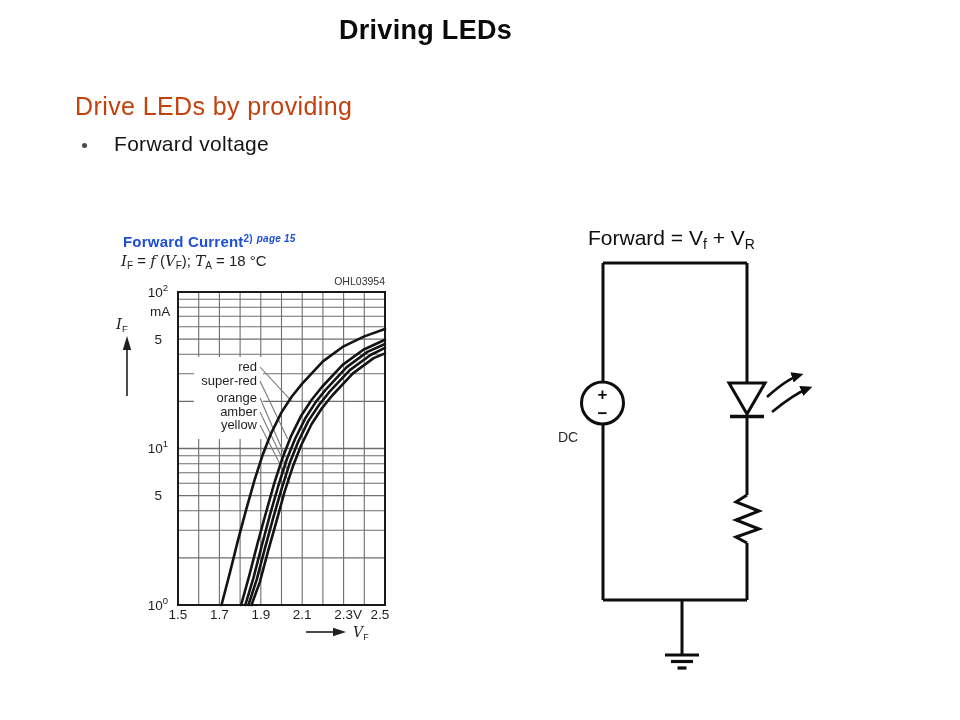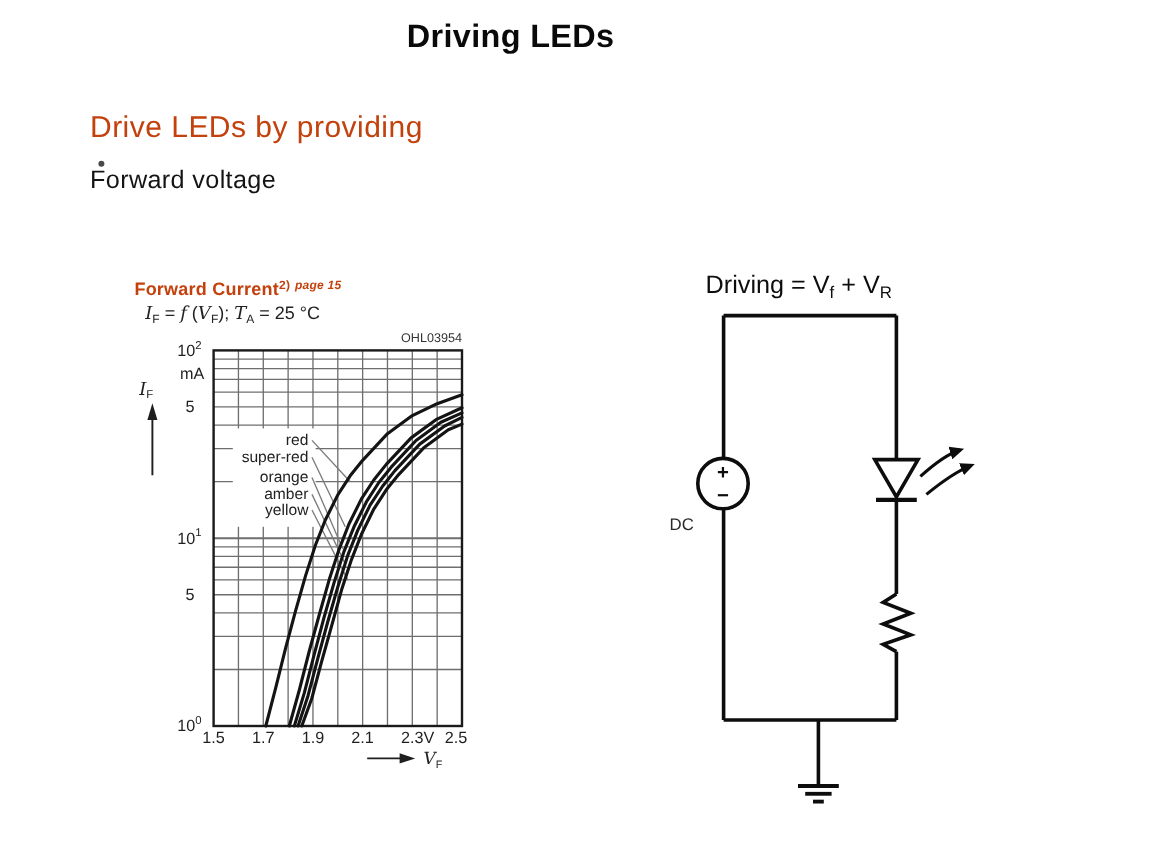--- a/index.html
+++ b/index.html
@@ -8,25 +8,25 @@
     font-family:"Liberation Sans", sans-serif;color:#111;overflow:hidden;
   }
   .abs{position:absolute;}
   #slide-title{
     top:15px;left:0;width:851px;text-align:center;
     font-size:27px;font-weight:bold;color:#0a0a0a;letter-spacing:.3px;
   }
   #body-text{left:75px;top:92px;}
   #body-heading{font-size:25px;color:#c2410c;margin:0 0 11px 0;letter-spacing:.4px;}
   #bullet-list{list-style:none;margin:0;padding:0;font-size:21px;color:#141414;}
-  #bullet-list li{display:flex;align-items:flex-start;margin-bottom:8px;letter-spacing:.3px;flex-direction:column;}
+  #bullet-list li{display:flex;align-items:center;margin-bottom:8px;letter-spacing:.3px;}
   .dot{width:5px;height:5px;border-radius:50%;background:#4a4a4a;margin:2px 27px 0 7px;flex:none;}
 
   
-  #chart-heading{left:112px;top:233px;font-size:15px;font-weight:bold;color:#c2410c;letter-spacing:.2px;}
+  #chart-heading{left:123px;top:233px;font-size:15px;font-weight:bold;color:#1d4ed8;letter-spacing:.2px;}
   #chart-heading .fn{font-size:10px;vertical-align:5px;font-weight:bold;}
   #chart-heading .pg{font-size:10px;vertical-align:5px;font-style:italic;margin-left:4px;font-weight:600;}
   #chart-subtitle{left:121px;top:252px;font-size:15px;color:#222;}
   .m{font-family:"DejaVu Serif", serif;font-style:italic;}
   .sb{font-size:10px;vertical-align:-3px;}
 
   
   #equation{left:588px;top:226px;font-size:21px;color:#0d0d0d;}
   .eqsub{font-size:14px;vertical-align:-4px;}
 
@@ -41,21 +41,21 @@
   <div id="body-heading">Drive LEDs by providing</div>
   <ul id="bullet-list">
     <li>
       <span class="dot"></span>
       <span>Forward voltage</span>
     </li>
   </ul>
 </div>
 
 <div class="abs" id="chart-heading"><span>Forward Current</span><span class="fn">2)</span><span class="pg">page 15</span></div>
-<div class="abs" id="chart-subtitle"><span class="m">I</span><span class="sb">F</span><span> = </span><span class="m">f</span><span> (</span><span class="m">V</span><span class="sb">F</span><span>); </span><span class="m">T</span><span class="sb">A</span><span> = 25 °C</span></div>
+<div class="abs" id="chart-subtitle"><span class="m">I</span><span class="sb">F</span><span> = </span><span class="m">f</span><span> (</span><span class="m">V</span><span class="sb">F</span><span>); </span><span class="m">T</span><span class="sb">A</span><span> = 18 °C</span></div>
 
 <svg class="abs" id="chart-svg" style="left:110px;top:228px;" width="300" height="435" viewBox="0 0 300 435">
     <g stroke="#6e6e6e" stroke-width="1.1">
       <line x1="88.7" y1="64" x2="88.7" y2="377"></line>
       <line x1="109.4" y1="64" x2="109.4" y2="377"></line>
       <line x1="130.1" y1="64" x2="130.1" y2="377"></line>
       <line x1="150.8" y1="64" x2="150.8" y2="377"></line>
       <line x1="171.5" y1="64" x2="171.5" y2="377"></line>
       <line x1="192.2" y1="64" x2="192.2" y2="377"></line>
       <line x1="212.9" y1="64" x2="212.9" y2="377"></line>
@@ -115,21 +115,21 @@
     <text x="192.2" y="391" text-anchor="middle" font-size="13.5" fill="#1f1f1f">2.1</text>
     <text x="233.6" y="391" text-anchor="middle" font-size="13.5" fill="#1f1f1f">2.3</text>
     <text x="270.0" y="391" text-anchor="middle" font-size="13.5" fill="#1f1f1f">2.5</text>
     <text x="252.0" y="391" text-anchor="end" font-size="13.5" fill="#1f1f1f">V</text>
     <line x1="196" y1="404" x2="226" y2="404" stroke="#1f1f1f" stroke-width="1.6"></line>
     <polygon points="236,404 223,399.8 223,408.2" fill="#1f1f1f"></polygon>
     <text x="243" y="409" font-size="14" fill="#1f1f1f"><tspan font-style="italic" font-family="DejaVu Serif, serif">V</tspan><tspan dy="3" font-size="9">F</tspan></text>
     <text x="275" y="57" text-anchor="end" font-size="10.5" fill="#333">OHL03954</text>
   </svg>
 
-<div class="abs" id="equation"><span>Driving = V</span><span class="eqsub">f</span><span> + V</span><span class="eqsub">R</span></div>
+<div class="abs" id="equation"><span>Forward = V</span><span class="eqsub">f</span><span> + V</span><span class="eqsub">R</span></div>
 
 <svg class="abs" id="circuit-svg" style="left:540px;top:255px;" width="320" height="430" viewBox="0 0 320 430">
   <defs>
     <marker id="ah" viewBox="0 0 10 10" refX="7" refY="5" markerWidth="4.6" markerHeight="4.6" orient="auto-start-reverse">
       <polygon points="0,0.5 10,5 0,9.5" fill="#0d0d0d"></polygon>
     </marker>
   </defs>
   <g stroke="#0d0d0d" stroke-width="3" fill="none">
     <path d="M63,8 H207"></path>
     <path d="M63,8 V127"></path>

